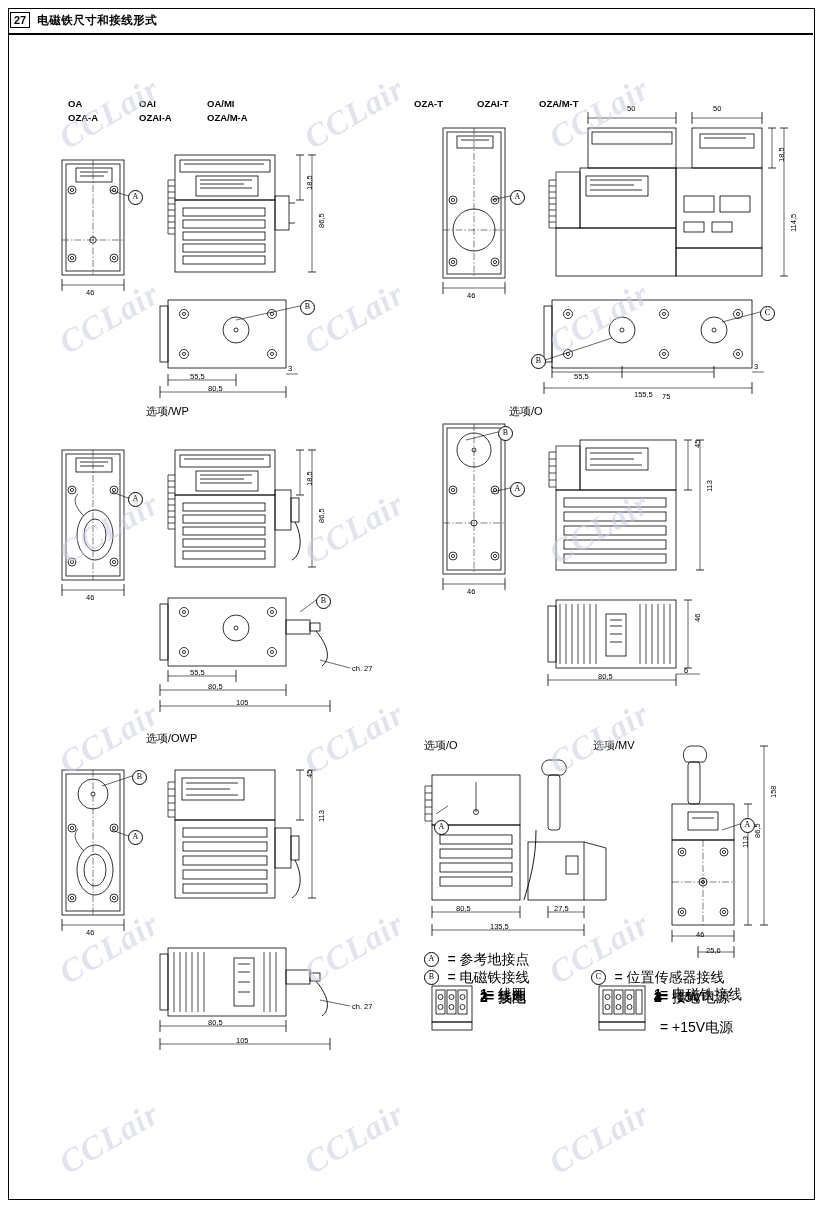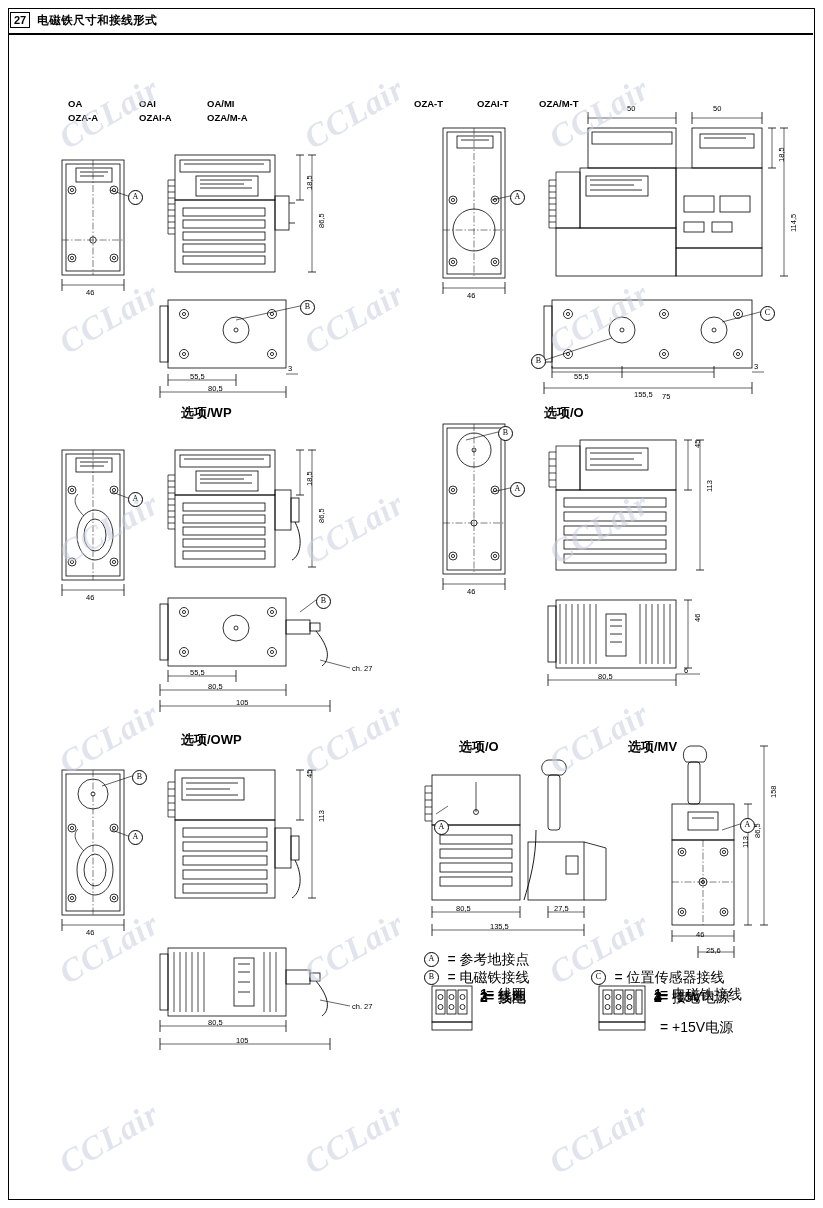--- a/index.html
+++ b/index.html
@@ -5,21 +5,21 @@
   html,body{margin:0;padding:0;background:#ffffff;}
   body{width:823px;height:1208px;position:relative;font-family:"Liberation Sans",sans-serif;color:#000;}
   .page{position:absolute;left:0;top:0;width:823px;height:1208px;overflow:hidden;}
   .frame{position:absolute;left:8px;top:8px;width:805px;height:1190px;border:1.5px solid #000;}
   .hdr{position:absolute;left:10px;top:12px;display:flex;align-items:center;gap:7px;}
   .pgnum{border:1.5px solid #000;font-size:11px;line-height:12px;padding:1px 3px;font-weight:bold;}
   .hdr-title{font-size:11.5px;font-weight:bold;letter-spacing:.5px;}
   .hdr-rule{position:absolute;left:8px;top:33px;width:805px;height:1.5px;background:#000;}
 
   .lbl{position:absolute;font-size:9.5px;font-weight:bold;white-space:nowrap;}
-  .opt{position:absolute;font-size:13px;font-weight:bold;white-space:nowrap;margin-left:35px;}
+  .opt{position:absolute;font-size:11px;font-weight:normal;white-space:nowrap;}
   .dim{position:absolute;font-size:7.5px;white-space:nowrap;}
   .dimv{position:absolute;font-size:7.5px;white-space:nowrap;transform:rotate(-90deg);transform-origin:left top;}
 
   
   .wm{position:absolute;font-family:"Liberation Serif",serif;font-size:33px;font-weight:bold;font-style:italic;
       color:#c9cfe0;opacity:.55;transform:rotate(-30deg);white-space:nowrap;pointer-events:none;letter-spacing:1px;}
 
   svg{position:absolute;left:0;top:0;pointer-events:none;}
 
   .circref{position:absolute;width:13px;height:13px;border:1px solid #000;border-radius:50%;

